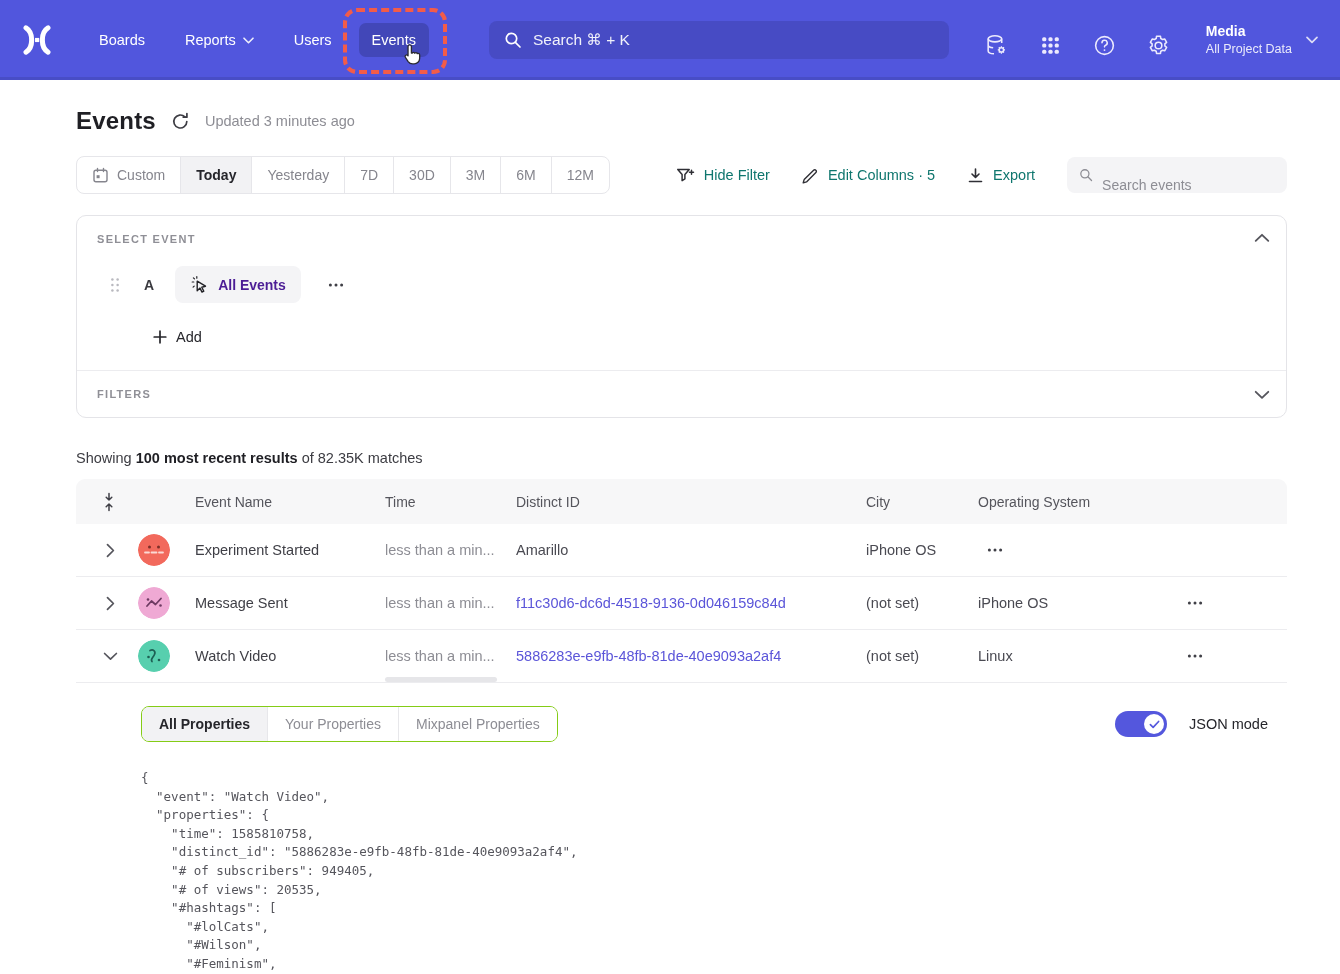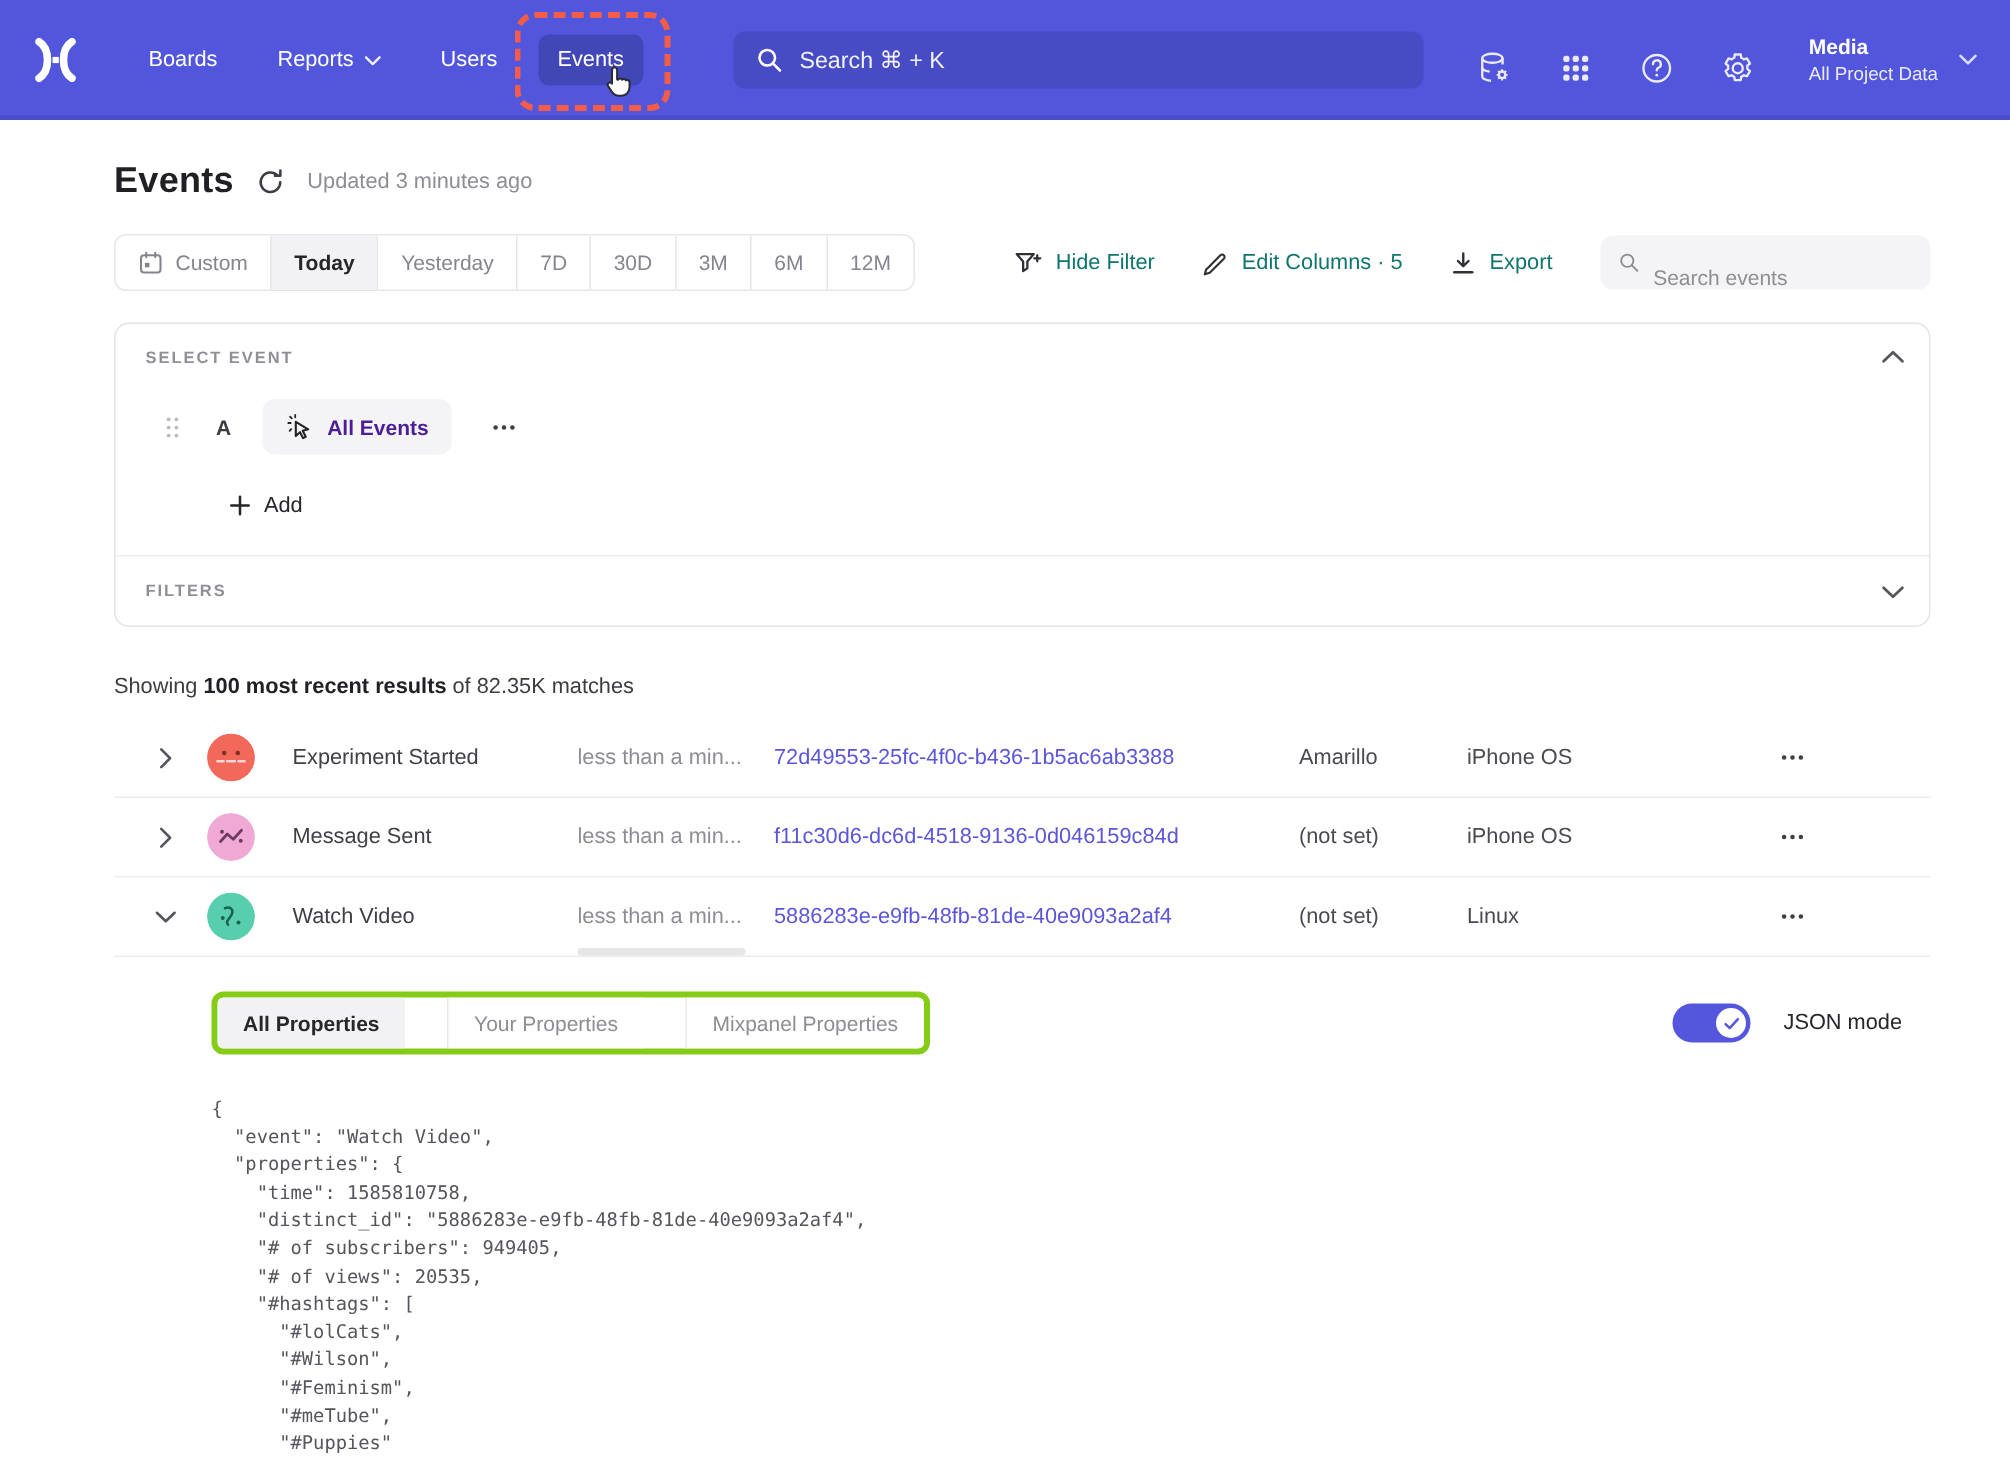--- a/index.html
+++ b/index.html
@@ -84,21 +84,21 @@
   .cell-time { color:#8d8d94; font-size:14.5px; }
   .cell-link { color:#5b55d9; font-size:14.5px; text-decoration:none; cursor:pointer; }
   .cell-dim { color:#4a4a52; font-size:14.5px; }
   .row-more { width:18px; height:18px; color:#3f3f46; cursor:pointer; justify-self:start; margin-left:8px; }
   .hscroll-thumb { position:absolute; left:309px; bottom:0; width:112px; height:5px;
                    background:#e6e6e9; border-radius:3px; cursor:grab; }
 
   
   .expanded { padding:23px 19px 0 65px; background:#fff; }
   .expanded-top { display:flex; align-items:center; justify-content:space-between; }
-  .tabs { display:flex; border:4px solid #84cc16; border-radius:8px; overflow:hidden;gap:28px; }
+  .tabs { display:flex; border:1px solid #84cc16; border-radius:8px; overflow:hidden; }
   .tab { height:34px; display:flex; align-items:center; padding:0 17px; font-size:14px;
          color:#8d8d94; border-left:1px solid #e7e7ea; cursor:pointer; white-space:nowrap; background:#fff; }
   .tab:first-child { border-left:none; }
   .tab.selected { background:#f2f2f4; color:#26262b; font-weight:700; }
   .json-toggle-wrap { display:flex; align-items:center; gap:22px; }
   .toggle { width:52px; height:26px; background:#5457dd; border-radius:13px; position:relative; cursor:pointer; border:none; }
   .toggle-knob { position:absolute; right:3px; top:3px; width:20px; height:20px; background:#fff;
                  border-radius:50%; display:flex; align-items:center; justify-content:center; }
   .toggle-knob svg { width:11px; height:11px; color:#5457dd; }
   .json-label { font-size:14.5px; font-weight:500; color:#26262b; }
@@ -286,34 +286,46 @@
       <div class="section-label">FILTERS</div>
       <svg class="collapse-btn" style="top:16px" viewBox="0 0 14 9" fill="none">
         <path d="M1.5 1.7L7 7l5.5-5.3" stroke="#55555c" stroke-width="1.6" stroke-linecap="round" stroke-linejoin="round"></path>
       </svg>
     </div>
   </section>
 
   <p class="results-line"><span>Showing </span><b>100 most recent results</b><span> of 82.35K matches</span></p>
 
   <section class="table">
+    <div class="tgrid thead">
+      <svg class="sort-icon" viewBox="0 0 14 20" fill="none" stroke="#3f3f46" stroke-width="1.5" stroke-linecap="round" stroke-linejoin="round">
+        <path d="M7 1.5v6.5M4.2 5.3L7 8l2.8-2.7"></path>
+        <path d="M7 18.5V12M4.2 14.7L7 12l2.8 2.7"></path>
+      </svg>
+      <span></span>
+      <span>Event Name</span>
+      <span>Time</span>
+      <span>Distinct ID</span>
+      <span>City</span>
+      <span>Operating System</span>
+      <span></span>
+    </div>
 
     <div class="tgrid trow">
       <svg class="expand-btn" viewBox="0 0 9 14" fill="none">
         <path d="M1.7 1.5L7.2 7l-5.5 5.5" stroke="#55555c" stroke-width="1.6" stroke-linecap="round" stroke-linejoin="round"></path>
       </svg>
       <svg class="avatar" viewBox="0 0 32 32">
         <circle cx="16" cy="16" r="16" fill="#f2695c"></circle>
         <circle cx="11.5" cy="13" r="1.5" fill="#7e2f28"></circle>
           <circle cx="20.5" cy="13" r="1.5" fill="#7e2f28"></circle>
         <path d="M7 18.5h4M13.5 18.5h5M21 18.5h4" stroke="#fbd9d4" stroke-width="1.8" stroke-linecap="round"></path>
       </svg>
       <span class="cell-event">Experiment Started</span>
       <span class="cell-time">less than a min...</span>
-      <a class="cell-link">72d49553-25fc-4f0c-b436-1b5ac6ab3388</a>
       <span class="cell-dim">Amarillo</span>
       <span class="cell-dim">iPhone OS</span>
       <svg class="row-more" viewBox="0 0 18 18" fill="#3f3f46">
         <circle cx="3.4" cy="9" r="1.5"></circle>
           <circle cx="9" cy="9" r="1.5"></circle>
           <circle cx="14.6" cy="9" r="1.5"></circle>
       </svg>
     </div>
 
     <div class="tgrid trow">

